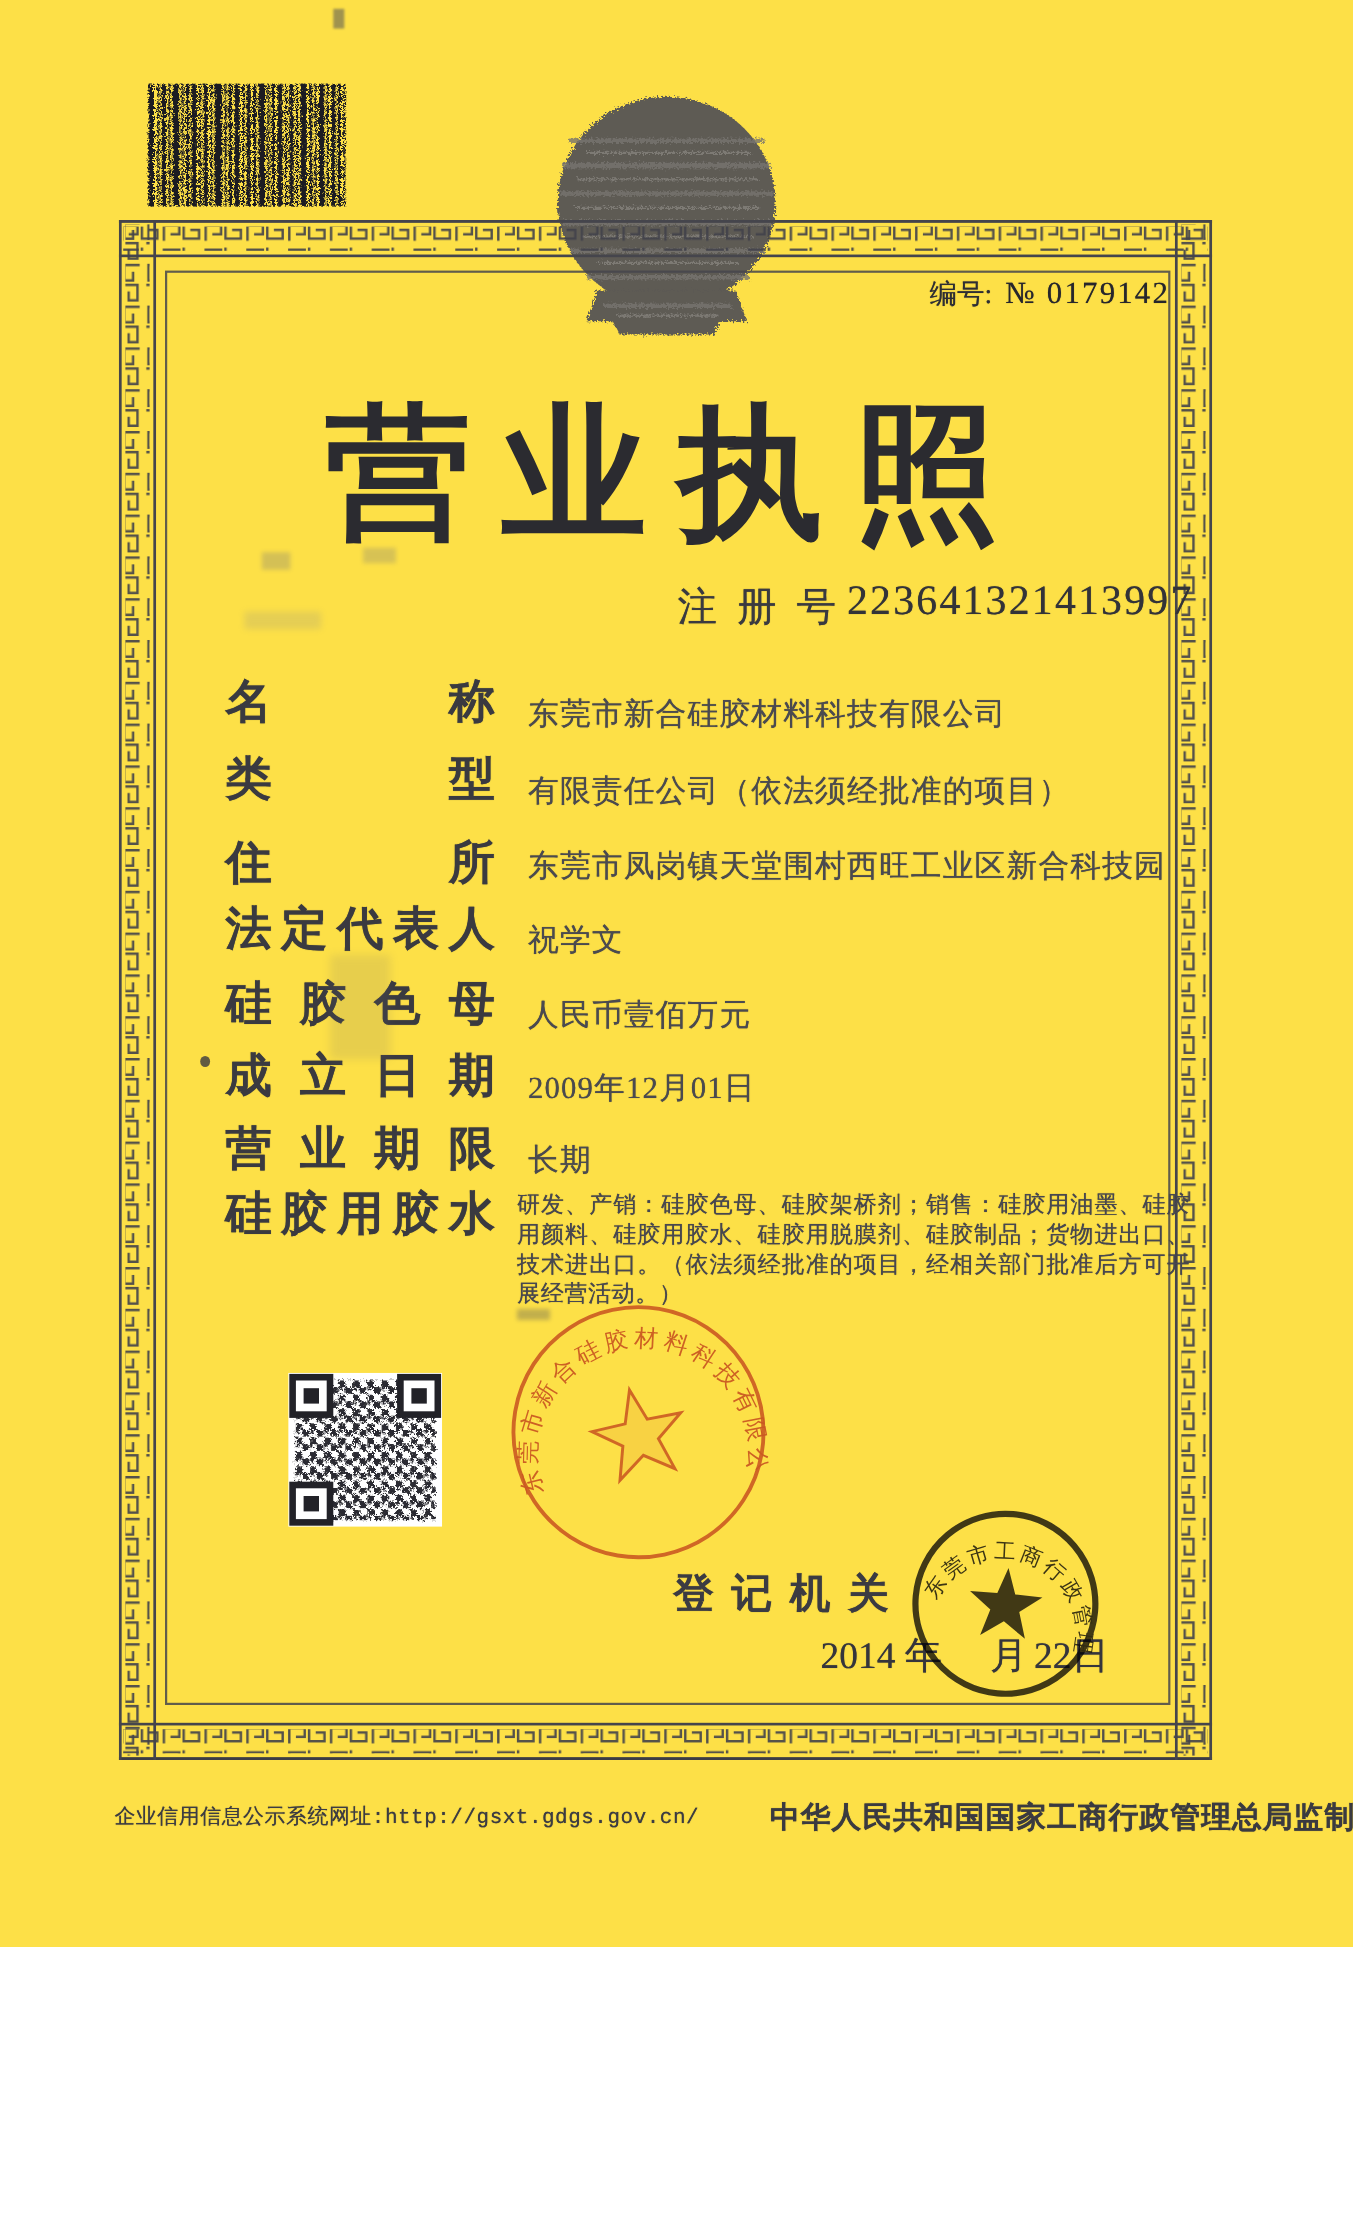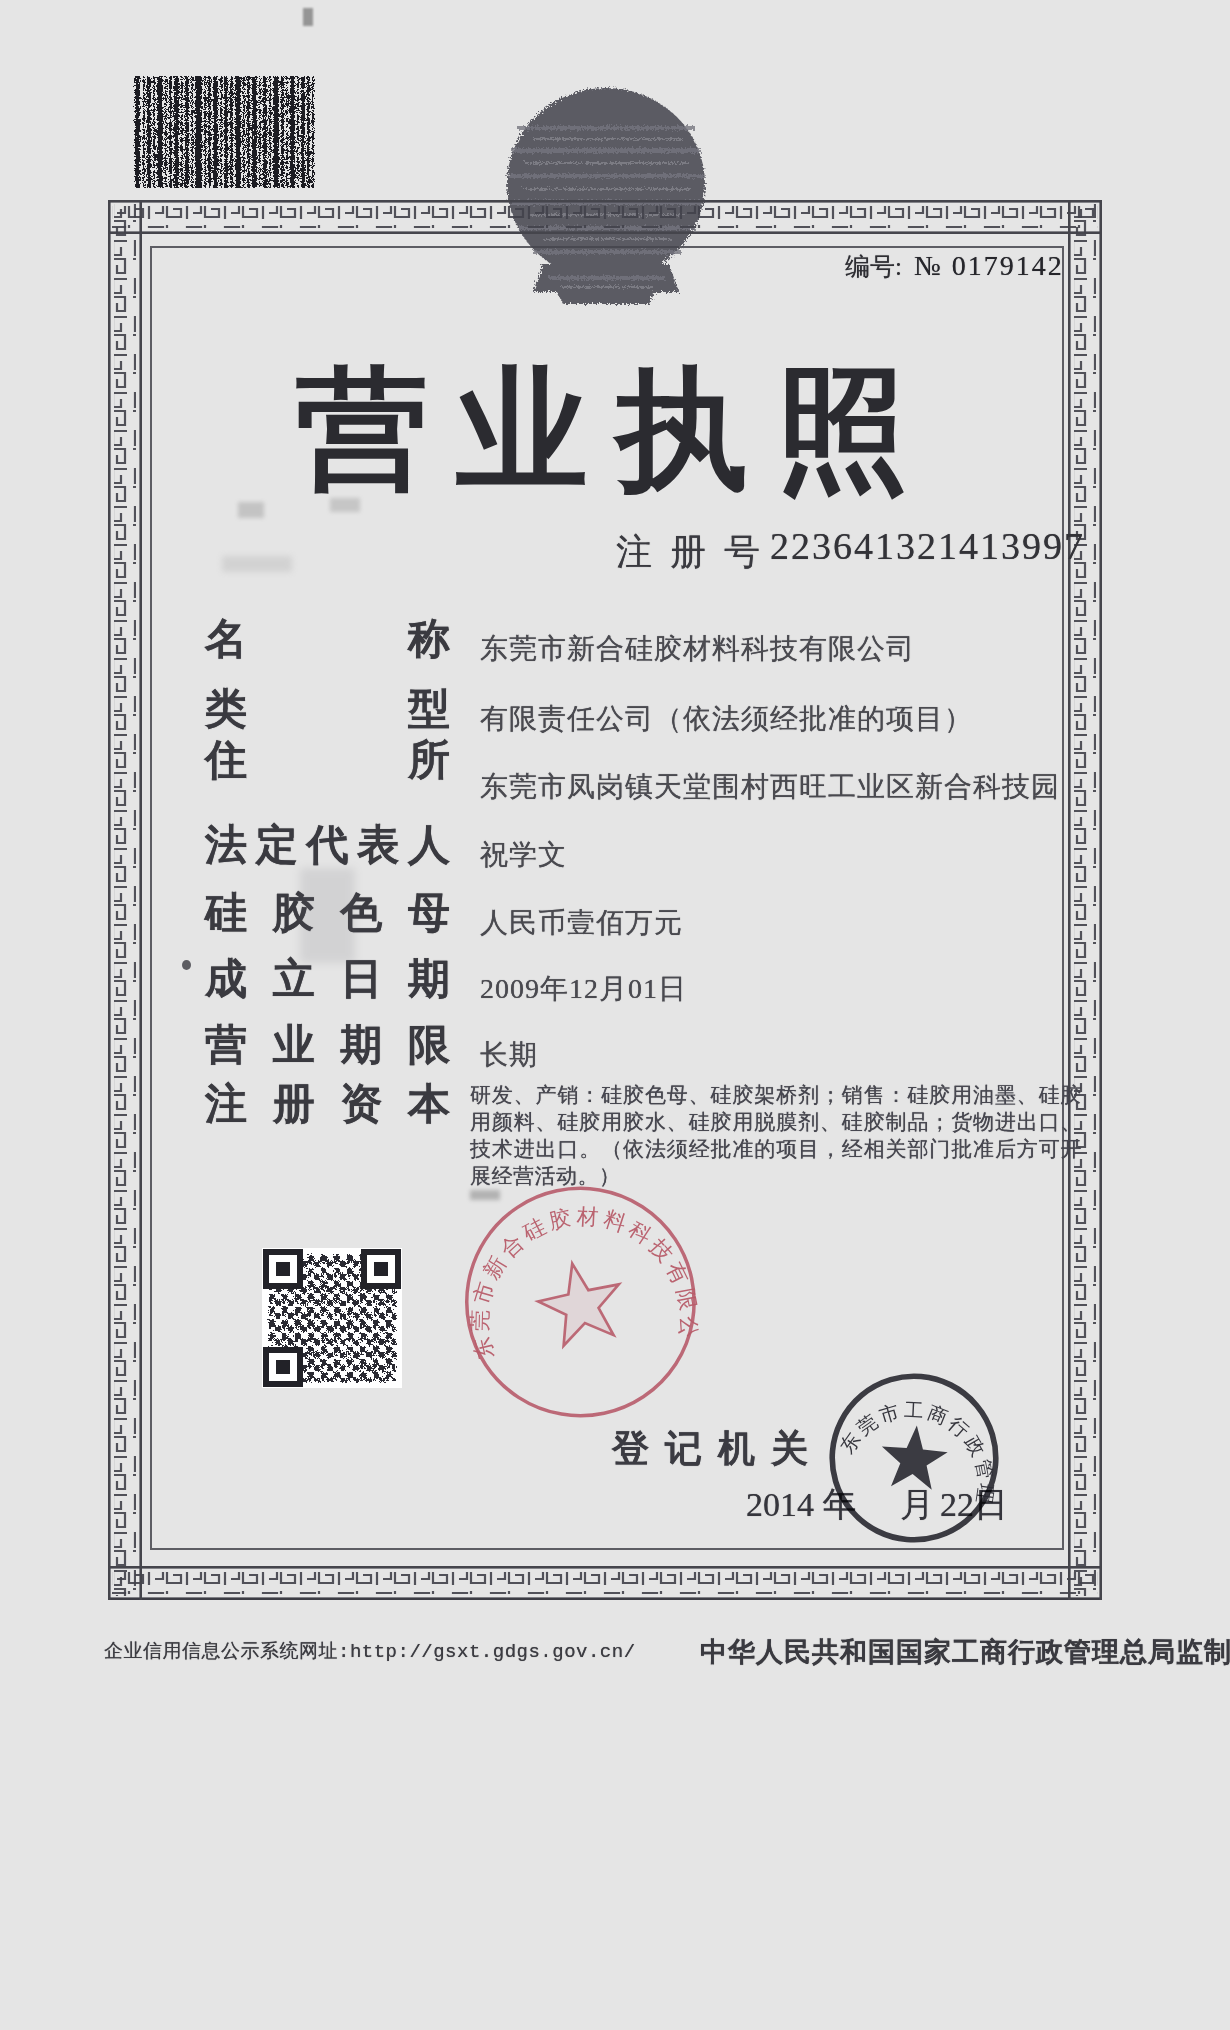--- a/index.html
+++ b/index.html
@@ -1,16 +1,16 @@
 <!DOCTYPE html>
 <html><head>
 <meta charset="utf-8">
 <style>
   html,body{margin:0;padding:0;background:#ffffff;}
-  .page{position:relative;width:1230px;height:2030px;background:#e5e5e5;overflow:hidden;
+  .page{position:relative;width:1230px;height:1770px;background:#fde047;overflow:hidden;
         font-family:"Liberation Serif",serif;color:#2f2f2f;}
   .abs{position:absolute;}
   .soft{text-shadow:0 0 .7px rgba(50,50,55,.85);}
 
   
   .edge-svg{display:block;}
   .inner-line{border:2.5px solid #45454c;opacity:.85;}
 
   
   .title{font-size:132px;font-weight:700;letter-spacing:28px;color:#2b2b30;
@@ -135,36 +135,36 @@
 
   <div class="abs reg-label soft" style="left:616px;top:528px;">注册号</div>
   <div class="abs reg-no soft" style="left:770px;top:524px;">223641321413997</div>
 
   <div class="abs field-label soft" style="left:205px;top:618px;">名称</div>
   <div class="abs field-value soft" style="left:480px;top:630px;">东莞市新合硅胶材料科技有限公司</div>
 
   <div class="abs field-label soft" style="left:205px;top:688px;">类型</div>
   <div class="abs field-value soft" style="left:480px;top:700px;">有限责任公司（依法须经批准的项目）</div>
 
-  <div class="abs field-label soft" style="left:205px;top:739px;">住所</div>
+  <div class="abs field-label soft" style="left:205px;top:764px;">住所</div>
   <div class="abs field-value soft" style="left:480px;top:768px;">东莞市凤岗镇天堂围村西旺工业区新合科技园</div>
 
   <div class="abs field-label soft" style="left:205px;top:824px;">法定代表人</div>
   <div class="abs field-value soft" style="left:480px;top:836px;">祝学文</div>
 
   <div class="abs field-label soft" style="left:205px;top:892px;">硅胶色母</div>
   <div class="abs field-value soft" style="left:480px;top:904px;">人民币壹佰万元</div>
 
   <div class="abs field-label soft" style="left:205px;top:958px;">成立日期</div>
   <div class="abs field-value soft" style="left:480px;top:970px;">2009年12月01日</div>
 
   <div class="abs field-label soft" style="left:205px;top:1024px;">营业期限</div>
   <div class="abs field-value soft" style="left:480px;top:1036px;">长期</div>
 
-  <div class="abs field-label soft" style="left:205px;top:1083px;">注册资本</div>
+  <div class="abs field-label soft" style="left:205px;top:1083px;">硅胶用胶水</div>
   <div class="abs field-paragraph soft" style="left:470px;top:1082px;">研发、产销：硅胶色母、硅胶架桥剂；销售：硅胶用油墨、硅胶用颜料、硅胶用胶水、硅胶用脱膜剂、硅胶制品；货物进出口、技术进出口。（依法须经批准的项目，经相关部门批准后方可开展经营活动。）</div>
 
   <div class="abs" style="left:262px;top:1248px;">
     <svg class="edge-svg" width="140" height="140" viewBox="0 0 140 140">
       <rect width="140" height="140" fill="#fff"></rect>
       <defs>
         <pattern id="qrNoise" width="13" height="13" patternUnits="userSpaceOnUse">
           <rect x="0" y="0" width="6" height="6" fill="#2a2a30"></rect>
           <rect x="7" y="7" width="6" height="6" fill="#2a2a30"></rect>
           <rect x="7" y="0" width="3" height="3" fill="#2a2a30"></rect>

